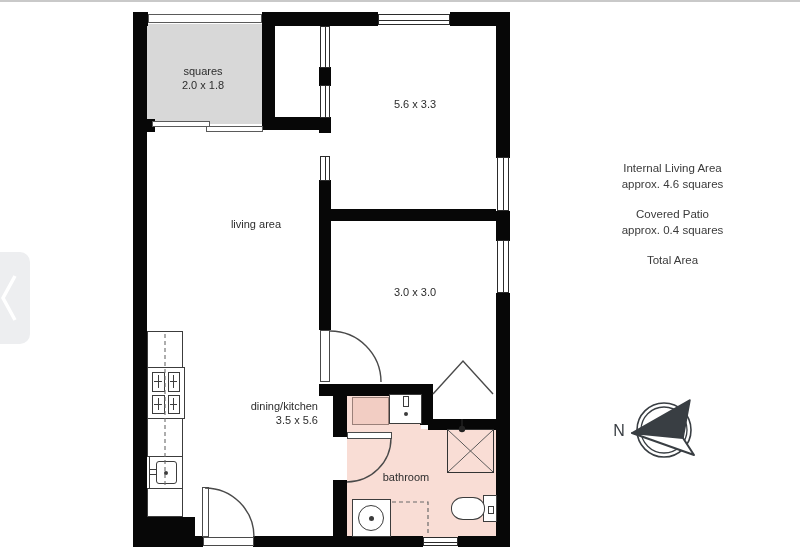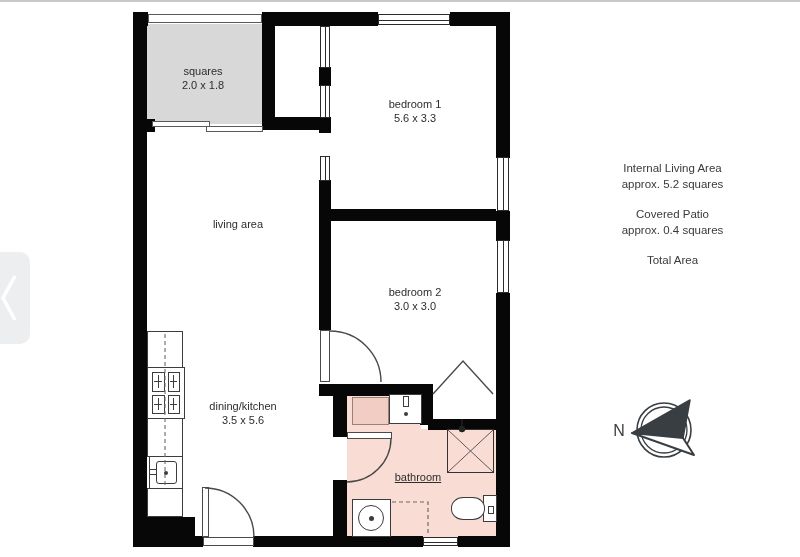--- a/index.html
+++ b/index.html
@@ -135,42 +135,40 @@
     <path d="M 165 334 V 486" fill="none" stroke="#6b6b6b" stroke-width="1.1" stroke-dasharray="4 3"></path>
     <path d="M 462 419 L 462 426" stroke="#222" stroke-width="1.5"></path>
     <circle cx="462" cy="429" r="3.2" fill="#222"></circle>
   </svg>
 
   <div class="room-label" style="left:203px;top:64px;">
     <span class="nm">squares</span>
     <span class="nm">2.0 x 1.8</span>
   </div>
   <div class="room-label" style="left:415px;top:97px;">
-    <span class="nm">bedroom 1</span>
     <span class="nm">5.6 x 3.3</span>
   </div>
-  <div class="room-label" style="left:238px;top:217px;">
+  <div class="room-label" style="left:256px;top:217px;">
     <span class="nm">living area</span>
   </div>
   <div class="room-label" style="left:415px;top:285px;">
-    <span class="nm">bedroom 2</span>
     <span class="nm">3.0 x 3.0</span>
   </div>
-  <div class="room-label" style="left:243px;top:399px;">
+  <div class="room-label" style="left:243px;top:399px;text-align:right;">
     <span class="nm">dining/kitchen</span>
     <span class="nm">3.5 x 5.6</span>
   </div>
-  <div class="room-label" style="left:418px;top:470px;text-decoration:underline;">
+  <div class="room-label" style="left:406px;top:470px;">
     <span class="nm">bathroom</span>
   </div>
 
   <div class="summary">
     <div>
       <span class="ttl">Internal Living Area</span>
-      <span class="ttl">approx. 5.2 squares</span>
+      <span class="ttl">approx. 4.6 squares</span>
     </div>
     <div>
       <span class="ttl">Covered Patio</span>
       <span class="ttl">approx. 0.4 squares</span>
     </div>
     <div>
       <span class="ttl">Total Area</span>
     </div>
   </div>
 

